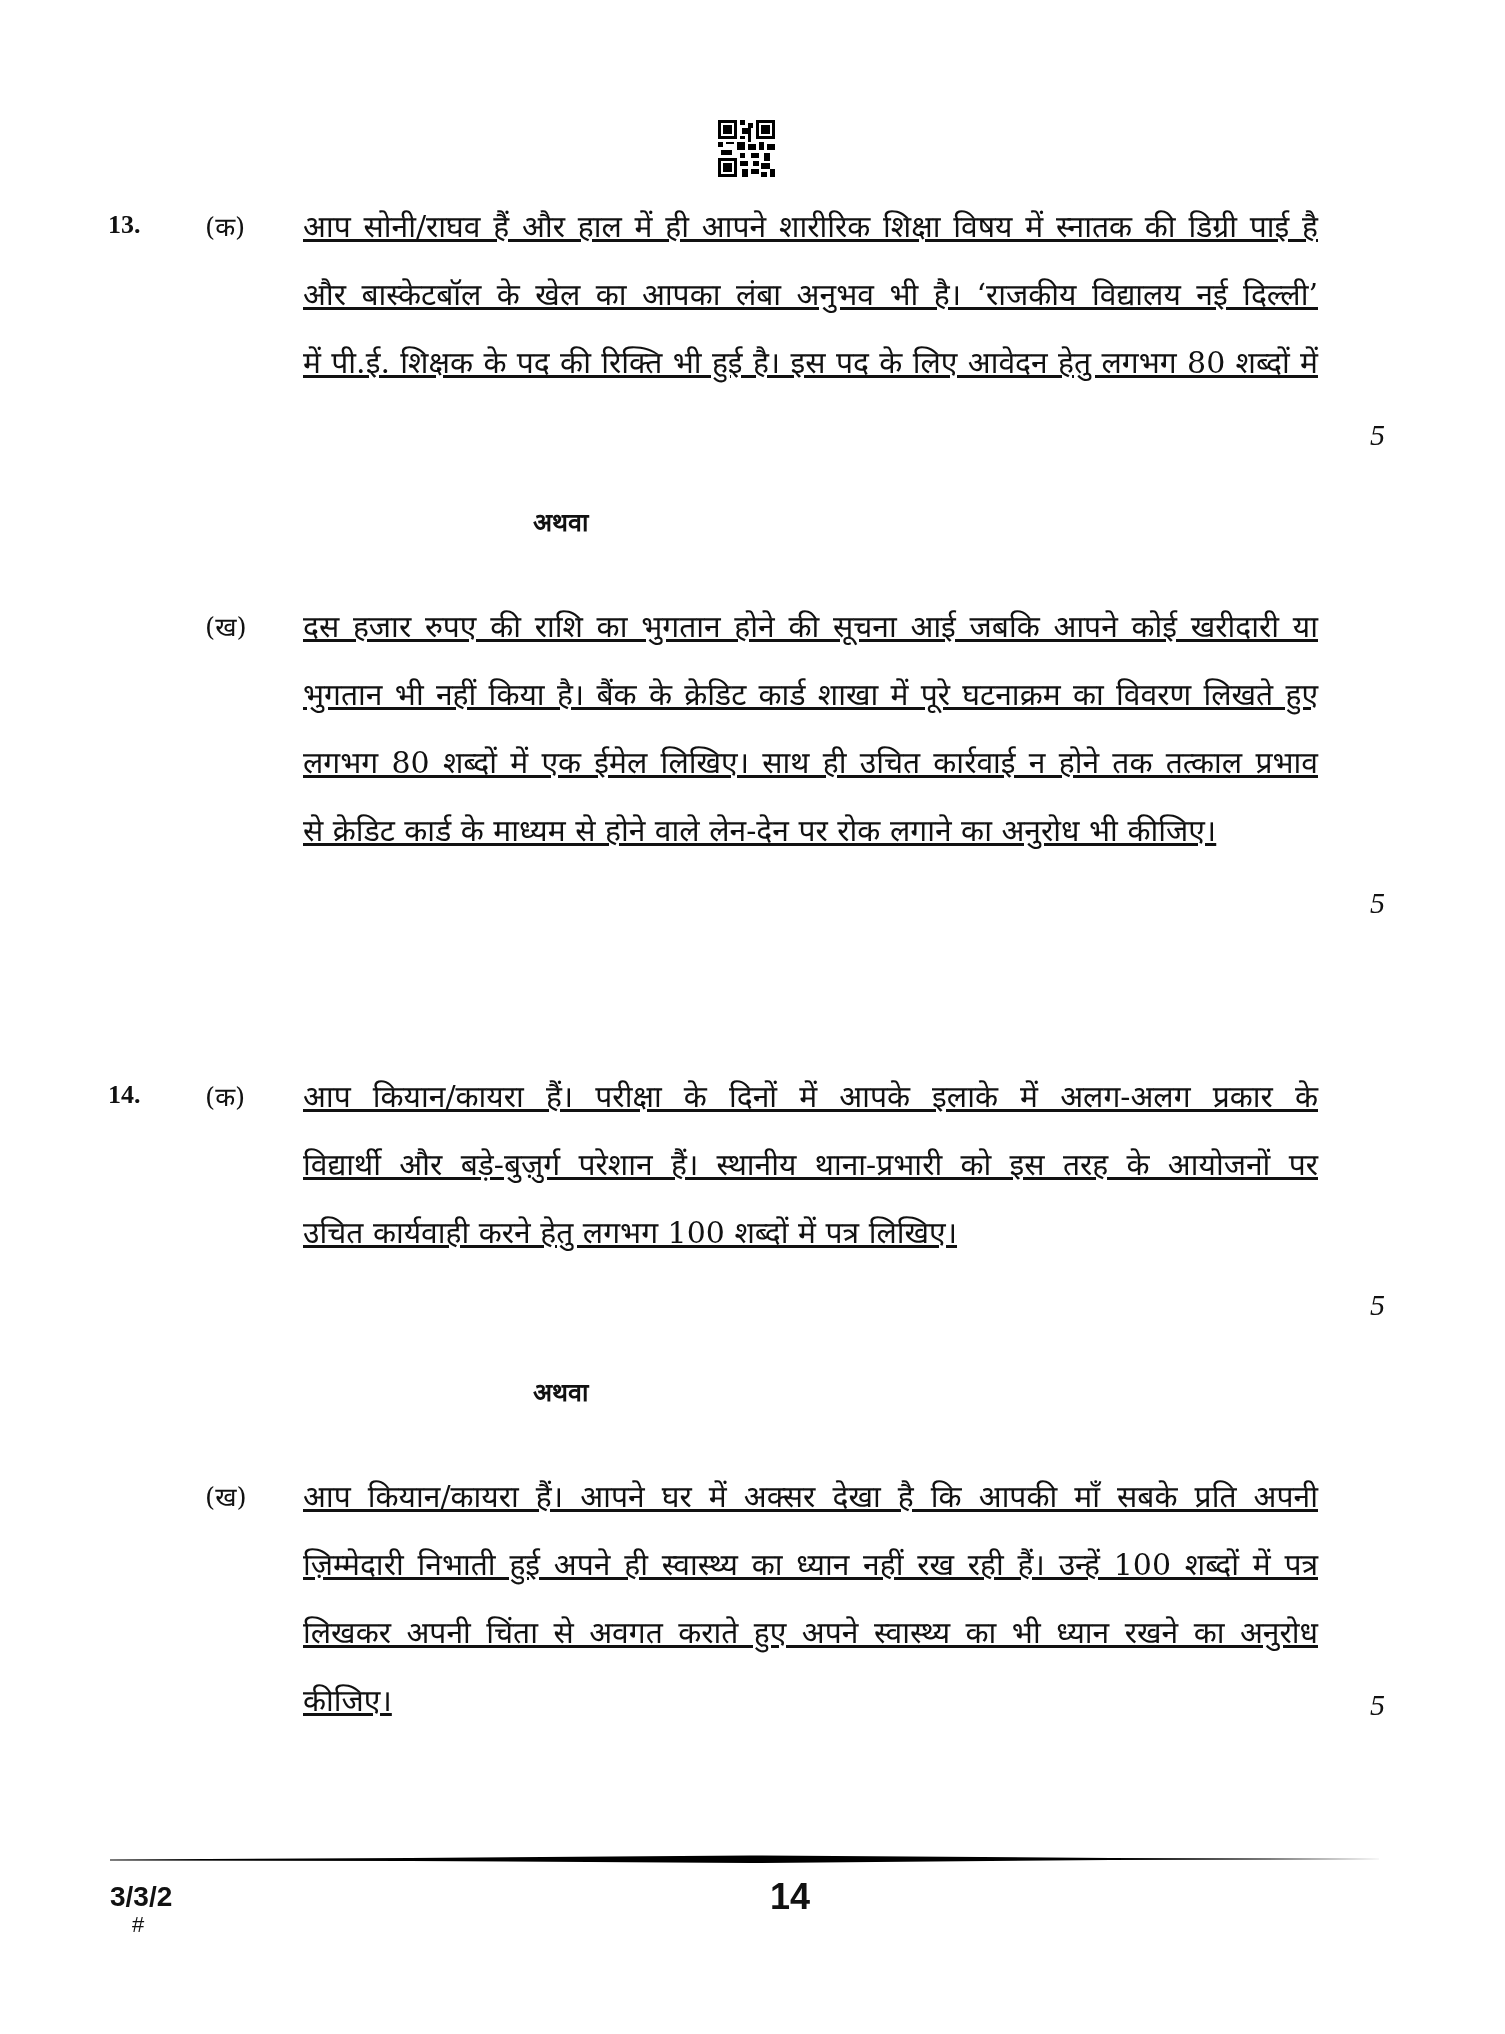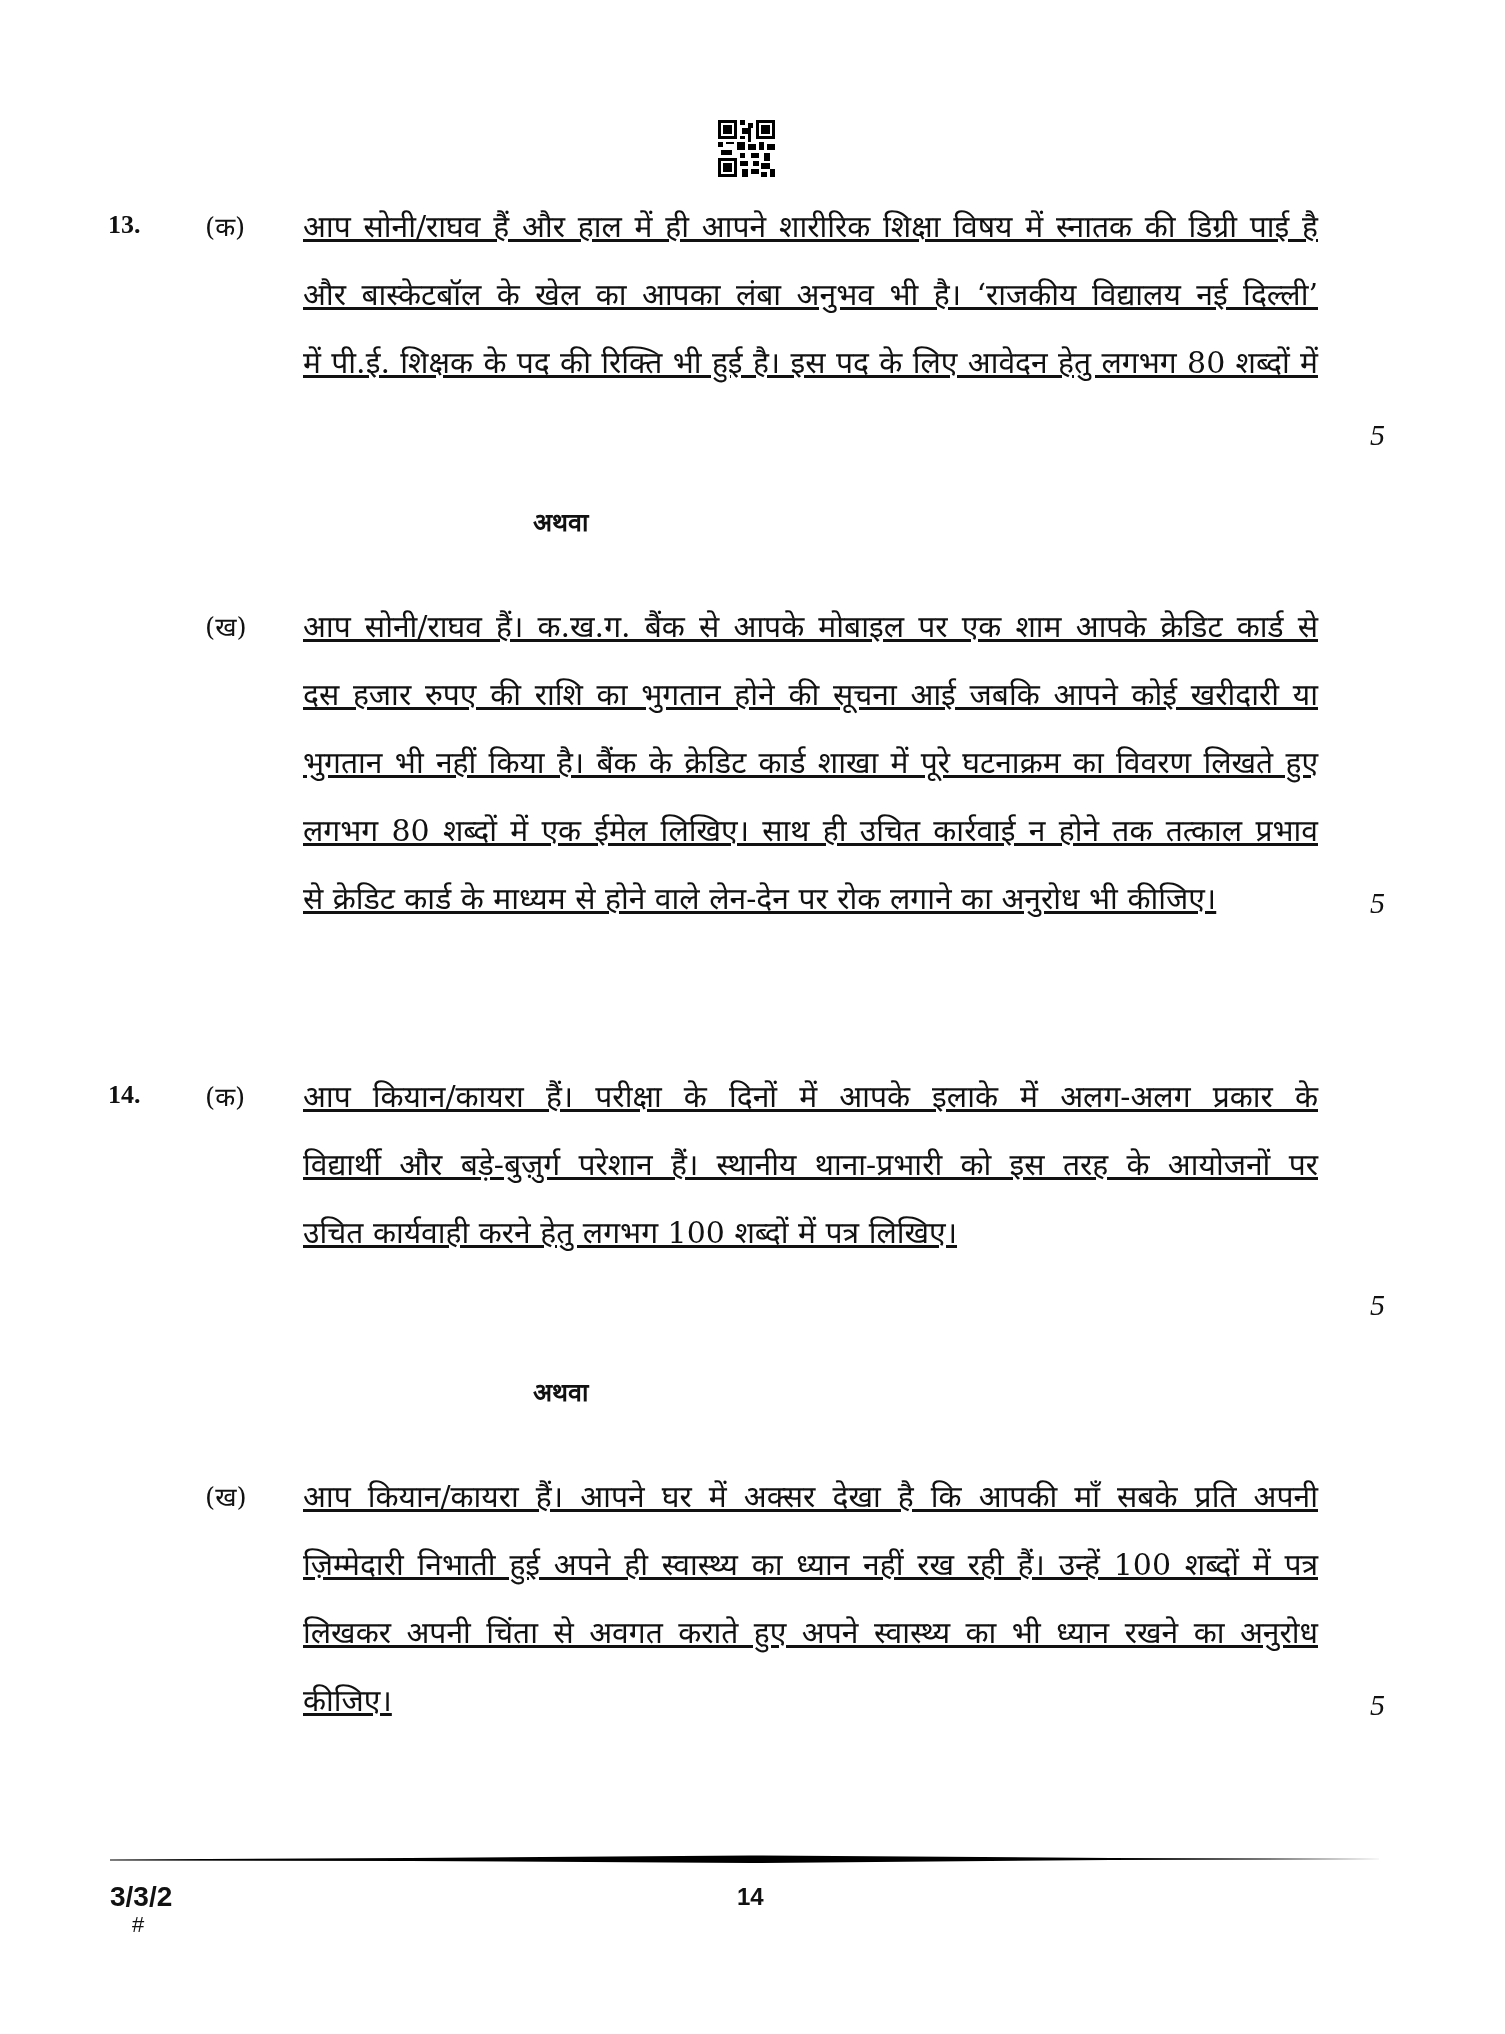--- a/index.html
+++ b/index.html
@@ -88,25 +88,25 @@
     .footer-hash {
       position: absolute;
       left: 132px;
       top: 1913px;
       font-family: "Liberation Sans", sans-serif;
       font-size: 22px;
       line-height: 24px;
     }
     .footer-page {
       position: absolute;
-      left: 737px;
+      left: 770px;
       top: 1882px;
       font-family: "Liberation Sans", sans-serif;
       font-weight: bold;
-      font-size: 24px;
+      font-size: 36px;
       line-height: 30px;
     }
   </style>
 </head>
 <body>
 
 <svg class="qr" viewBox="0 0 21 21" shape-rendering="crispEdges">
   <rect x="0" y="0" width="21" height="21" fill="#fff"></rect>
   <g fill="#000">
     <rect x="0" y="0" width="7" height="7"></rect>
@@ -149,21 +149,20 @@
   <span class="ln">आप सोनी/राघव हैं और हाल में ही आपने शारीरिक शिक्षा विषय में स्नातक की डिग्री पाई है</span>
   <span class="ln">और बास्केटबॉल के खेल का आपका लंबा अनुभव भी है। ‘राजकीय विद्यालय नई दिल्ली’</span>
   <span class="ln">में पी.ई. शिक्षक के पद की रिक्ति भी हुई है। इस पद के लिए आवेदन हेतु लगभग 80 शब्दों में</span>
 </div>
 <div class="marks" style="top:420px;">5</div>
 
 <div class="athva" style="top:508px;">अथवा</div>
 
 <div class="part" style="top:612px;">(ख)</div>
 <div class="body-text" style="top:593px;">
-  <span class="ln">आप सोनी/राघव हैं। क.ख.ग. बैंक से आपके मोबाइल पर एक शाम आपके क्रेडिट कार्ड से</span>
   <span class="ln">दस हजार रुपए की राशि का भुगतान होने की सूचना आई जबकि आपने कोई खरीदारी या</span>
   <span class="ln">भुगतान भी नहीं किया है। बैंक के क्रेडिट कार्ड शाखा में पूरे घटनाक्रम का विवरण लिखते हुए</span>
   <span class="ln">लगभग 80 शब्दों में एक ईमेल लिखिए। साथ ही उचित कार्रवाई न होने तक तत्काल प्रभाव</span>
   <span class="ln last">से क्रेडिट कार्ड के माध्यम से होने वाले लेन-देन पर रोक लगाने का अनुरोध भी कीजिए।</span>
 </div>
 <div class="marks" style="top:888px;">5</div>
 
 <div class="qnum" style="top:1080px;">14.</div>
 <div class="part" style="top:1082px;">(क)</div>
 <div class="body-text" style="top:1063px;">

